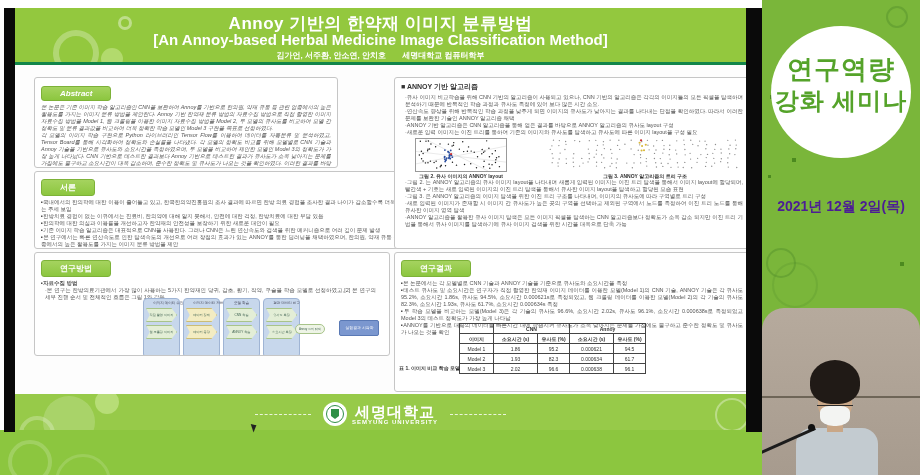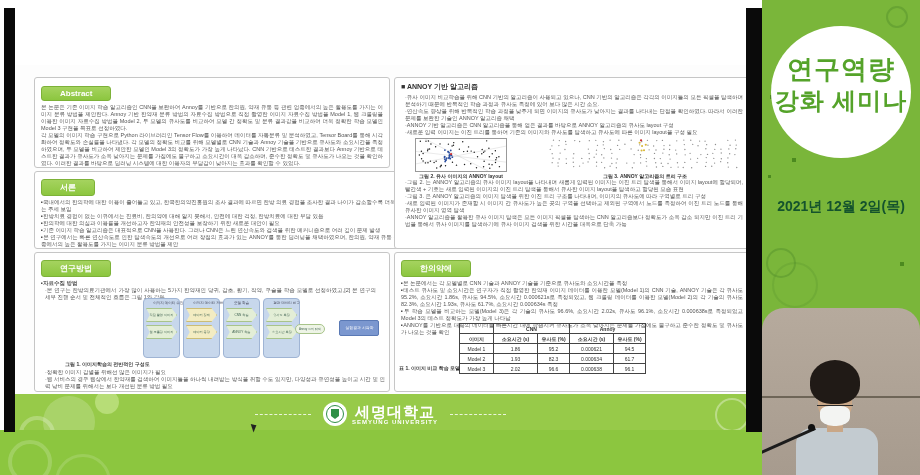--- a/index.html
+++ b/index.html
@@ -30,23 +30,23 @@
   .badge { display:inline-block; background:linear-gradient(#a5d35f,#8cc63f); border:1px solid #7db238;
     border-radius:3px; color:#fff; font-weight:bold; font-size:8px; padding:2px 18px; margin-bottom:3px; }
   .txt { font-size:5.5px; line-height:1.27; color:#555; text-align:justify; }
   .b-sq::before { content:"\25AA "; color:#444; }
   .b-dot { padding-left:4px; }
   .b-dot::before { content:"\00B7 "; color:#444; }
   .bold-head { font-size:7px; font-weight:bold; color:#333; margin-bottom:2px; }
   .cap { font-size:5px; font-weight:bold; color:#333; }
 
   
-  #abstract-box { left:19px; top:12px; width:356px; height:91px; }
+  #abstract-box { left:19px; top:12px; width:304px; height:91px;font-style:italic; }
   #intro-box    { left:19px; top:106px; width:392px; height:78px; }
-  #method-box   { left:19px; top:187px; width:356px; height:140px; }
+  #method-box   { left:19px; top:187px; width:356px; height:104px; }
   #annoy-box    { left:379px; top:12px; width:356px; height:172px; }
   #results-box  { left:379px; top:187px; width:356px; height:140px; }
 
   
   #flowchart { position:absolute; left:108px; top:45px; width:246px; height:60px; }
   .fgroup { position:absolute; top:0; width:37px; height:60px; background:#c7d7ec; border:1px solid #9fb4d4; border-radius:4px; padding:1px; }
   .fgroup .glabel { display:block; text-align:center; font-size:7px; color:#334; white-space:nowrap; transform:scale(0.5); transform-origin:center top; height:5px; }
   .chev { height:14px; margin:3px 1px 0 1px; background:#e3eed6; border:1px solid #a8c48a;
     clip-path:polygon(0 0,82% 0,100% 50%,82% 100%,0 100%,12% 50%);
     display:flex; align-items:center; justify-content:center; }
@@ -88,21 +88,21 @@
   #univ-en { font-size:6px; font-weight:bold; letter-spacing:1px; }
 
   #mouse-cursor { left:252px; top:423px; width:0; height:0; border-left:5px solid #222;
     border-top:3px solid transparent; border-bottom:6px solid transparent; transform:rotate(-18deg); z-index:6; }
 
   
   #sidebar { left:762px; top:0; width:158px; height:475px; background:#7ab63a; overflow:hidden; }
   #sem-circle { position:absolute; left:9px; top:26px; width:140px; height:132px; background:#fff; border-radius:50%; }
   #sem-l1,#sem-l2 { position:absolute; width:158px; text-align:center; color:#55a32a; font-weight:bold; font-size:26px; letter-spacing:1px; }
   #sem-l1 { top:52px; } #sem-l2 { top:85px; font-size:24px; }
-  #sem-date,#sem-venue { position:absolute; width:158px; text-align:center; color:#14532d; font-weight:bold; }
+  #sem-date,#sem-venue { position:absolute; width:158px; text-align:center; color:#4c1d95; font-weight:bold; }
   #sem-date { top:198px; font-size:14px; }
   #sem-venue { top:218px; font-size:13px; }
   .sb-dot { position:absolute; background:#4c8a1f; }
   .sb-ring { position:absolute; border:2px solid rgba(90,150,45,.55); border-radius:50%; }
 
   
   #webcam { position:absolute; left:0; top:308px; width:158px; height:167px; border-radius:22px 22px 0 0;
     background:linear-gradient(#b6aa9d,#a79b8e); overflow:hidden; }
   #wall-line { position:absolute; left:0; top:88px; width:158px; height:2px; background:#6e6557; }
   #hair { position:absolute; left:48px; top:52px; width:50px; height:44px; background:#201a16; border-radius:50% 50% 42% 42%; }
@@ -114,20 +114,32 @@
   #mic-boom { position:absolute; left:-8px; top:132px; width:64px; height:2.5px; background:#1c1c1c; transform:rotate(-24deg); }
   #mic-head { position:absolute; left:46px; top:116px; width:7px; height:7px; background:#111; border-radius:50%; }
 </style>
 </head>
 <body>
 
 <div id="stage" class="abs">
 
   <div id="slide" class="abs">
 
+    <div id="slide-header" class="abs">
+      <div class="abs deco" style="left:38px;top:22px;width:46px;height:46px;border:6px solid rgba(255,255,255,.28);"></div>
+      <div class="abs deco" style="left:86px;top:40px;width:22px;height:22px;background:#b2da6d;"></div>
+      <div class="abs deco" style="left:103px;top:8px;width:14px;height:14px;border:3px solid rgba(255,255,255,.4);"></div>
+      <div id="title-ko" class="abs">Annoy 기반의 한약재 이미지 분류방법</div>
+      <div id="title-en" class="abs">[An Annoy-based Herbal Medicine Image Classification Method]</div>
+      <div id="byline" class="abs">
+        <span>김가언, 서주환, 안소연, 안치호</span>
+        <span>세명대학교 컴퓨터학부</span>
+      </div>
+      <div id="header-rule" class="abs"></div>
+    </div>
 
     <div id="poster-body" class="abs">
 
       <div id="abstract-box" class="box">
         <span class="badge">Abstract</span>
         <div class="txt">본 논문은 기존 이미지 학습 알고리즘인 CNN을 보완하여 Annoy를 기반으로 한의원, 약재 유통 등 관련 업종에서의 높은 활용도를 가지는 이미지 분류 방법을 제안한다. Annoy 기반 한약재 분류 방법의 자료수집 방법으로 직접 촬영한 이미지 자료수집 방법을 Model 1, 웹 크롤링을 이용한 이미지 자료수집 방법을 Model 2, 두 모델의 유사도를 비교하여 모델 간 정확도 및 분류 결과값을 비교하여 더욱 정확한 학습 모델인 Model 3 구현을 목표로 선정하였다.</div>
         <div class="txt">각 모델의 이미지 학습 구현으로 Python 라이브러리인 Tensor Flow를 이용하여 데이터를 자동분류 및 분석하였고, Tensor Board를 통해 시각화하여 정확도와 손실률을 나타냈다. 각 모델의 정확도 비교를 위해 모델별로 CNN 기술과 Annoy 기술을 기반으로 유사도와 소요시간을 측정하였으며, 두 모델을 비교하여 제안한 모델인 Model 3의 정확도가 가장 높게 나타났다. CNN 기반으로 테스트한 결과보다 Annoy 기반으로 테스트한 결과가 유사도가 소폭 낮아지는 문제를 가짐에도 불구하고 소요시간이 대폭 감소하며, 준수한 정확도 및 유사도가 나오는 것을 확인하였다. 이러한 결과를 바탕으로 딥러닝 시스템에 대한 이용자의 부담감이 낮아지는 효과를 확인할 수 있었다.</div>
       </div>
 
       <div id="intro-box" class="box">
@@ -453,21 +465,21 @@
           <div id="fig3-cap" class="cap">그림 3. ANNOY 알고리즘의 트리 구조</div>
         </div>
 
         <div class="txt b-dot">그림 2. 는 ANNOY 알고리즘의 유사 이미지 layout을 나타내며 새롭게 입력된 이미지는 이진 트리 탐색을 통해서 이미지 layout에 할당되며, 빨간색 + 기호는 새로 입력된 이미지의 이진 트리 탐색을 통해서 유사한 이미지 layout을 탐색하고 할당된 모습 표현</div>
         <div class="txt b-dot">그림 3. 은 ANNOY 알고리즘의 이미지 탐색을 위한 이진 트리 구조를 나타내며, 이미지의 유사도에 따라 구역별로 트리 구성</div>
         <div class="txt b-dot">새로 입력된 이미지가 존재할 시 이미지 간 유사도가 높은 곳의 구역을 선택하고 제외된 구역에서 노드를 측정하여 이진 트리 노드를 통해 유사한 이미지 영역 탐색</div>
         <div class="txt b-dot">ANNOY 알고리즘을 활용한 유사 이미지 탐색은 모든 이미지 픽셀을 탐색하는 CNN 알고리즘보다 정확도가 소폭 감소 되지만 이진 트리 기법을 통해서 유사 이미지를 탐색하기에 유사 이미지 검색을 위한 시간을 대폭으로 단축 가능</div>
       </div>
 
       <div id="results-box" class="box">
-        <span class="badge">한의약에</span>
+        <span class="badge">연구결과</span>
         <div class="txt b-sq">본 논문에서는 각 모델별로 CNN 기술과 ANNOY 기술을 기준으로 유사도와 소요시간을 측정</div>
         <div class="txt b-sq">테스트 유사도 및 소요시간은 연구자가 직접 촬영한 한약재 이미지 데이터를 이용한 모델(Model 1)의 CNN 기술, ANNOY 기술은 각 유사도 95.2%, 소요시간 1.86s, 유사도 94.5%, 소요시간 0.000621s로 측정되었고, 웹 크롤링 데이터를 이용한 모델(Model 2)의 각 기술의 유사도 82.3%, 소요시간 1.93s, 유사도 61.7%, 소요시간 0.000634s 측정</div>
         <div class="txt b-sq">두 학습 모델을 비교하는 모델(Model 3)은 각 기술의 유사도 96.6%, 소요시간 2.02s, 유사도 96.1%, 소요시간 0.000638s로 측정되었고 Model 3의 테스트 정확도가 가장 높게 나타남</div>
         <div class="txt b-sq">ANNOY를 기반으로 대량의 데이터를 빠른시간 내에 학습시켜 유사도가 소폭 낮아지는 문제를 가짐에도 불구하고 준수한 정확도 및 유사도가 나오는 것을 확인</div>
 
         <div id="tbl-wrap">
           <table>
             <tbody>
                 <tr>
               <th class="c0"></th>

